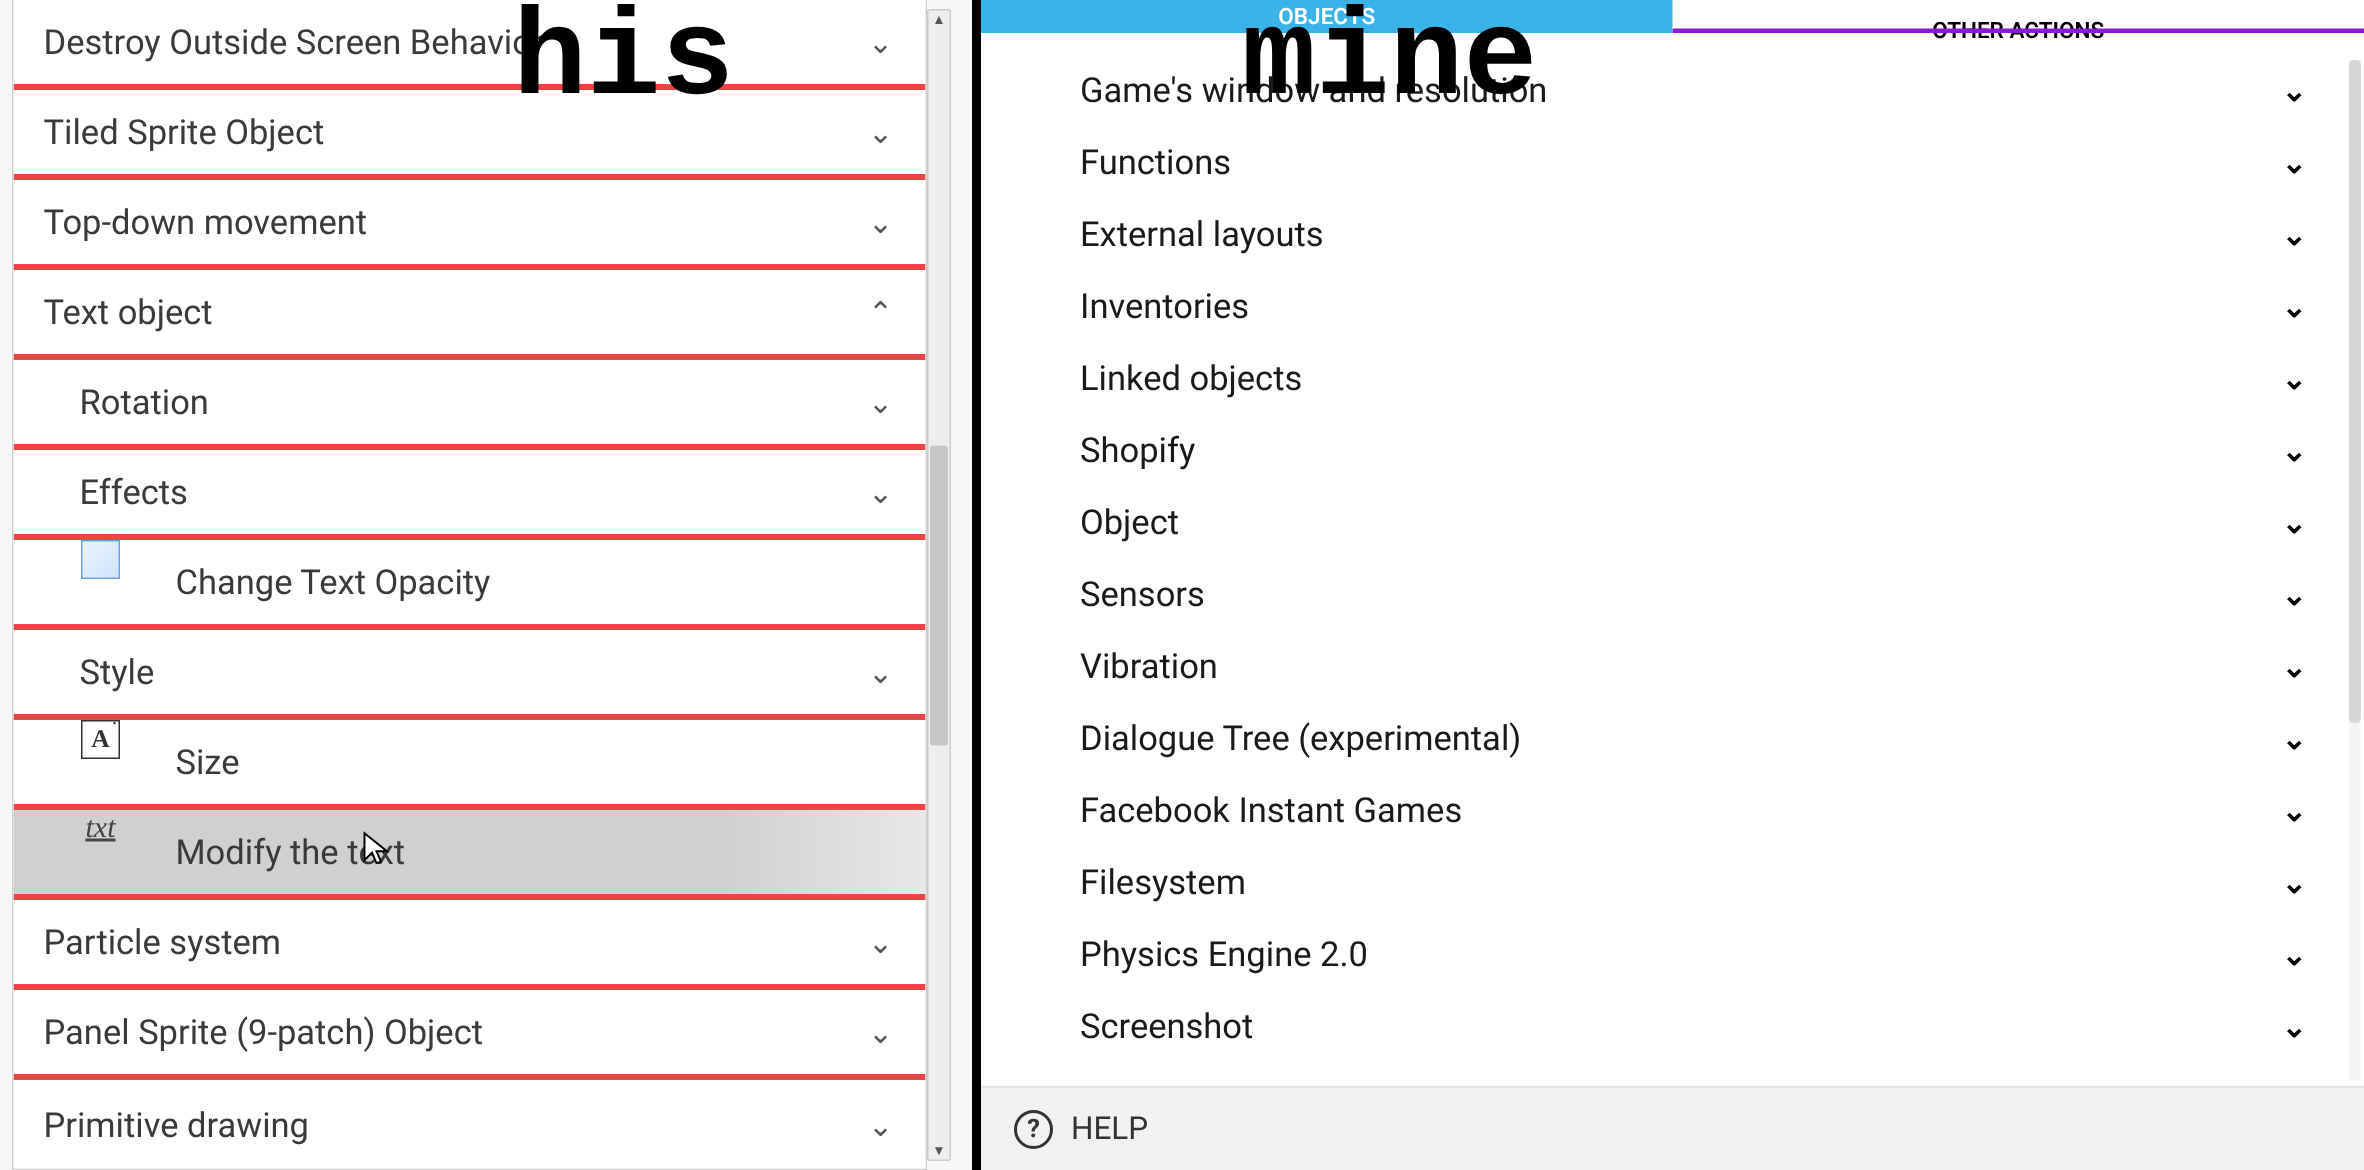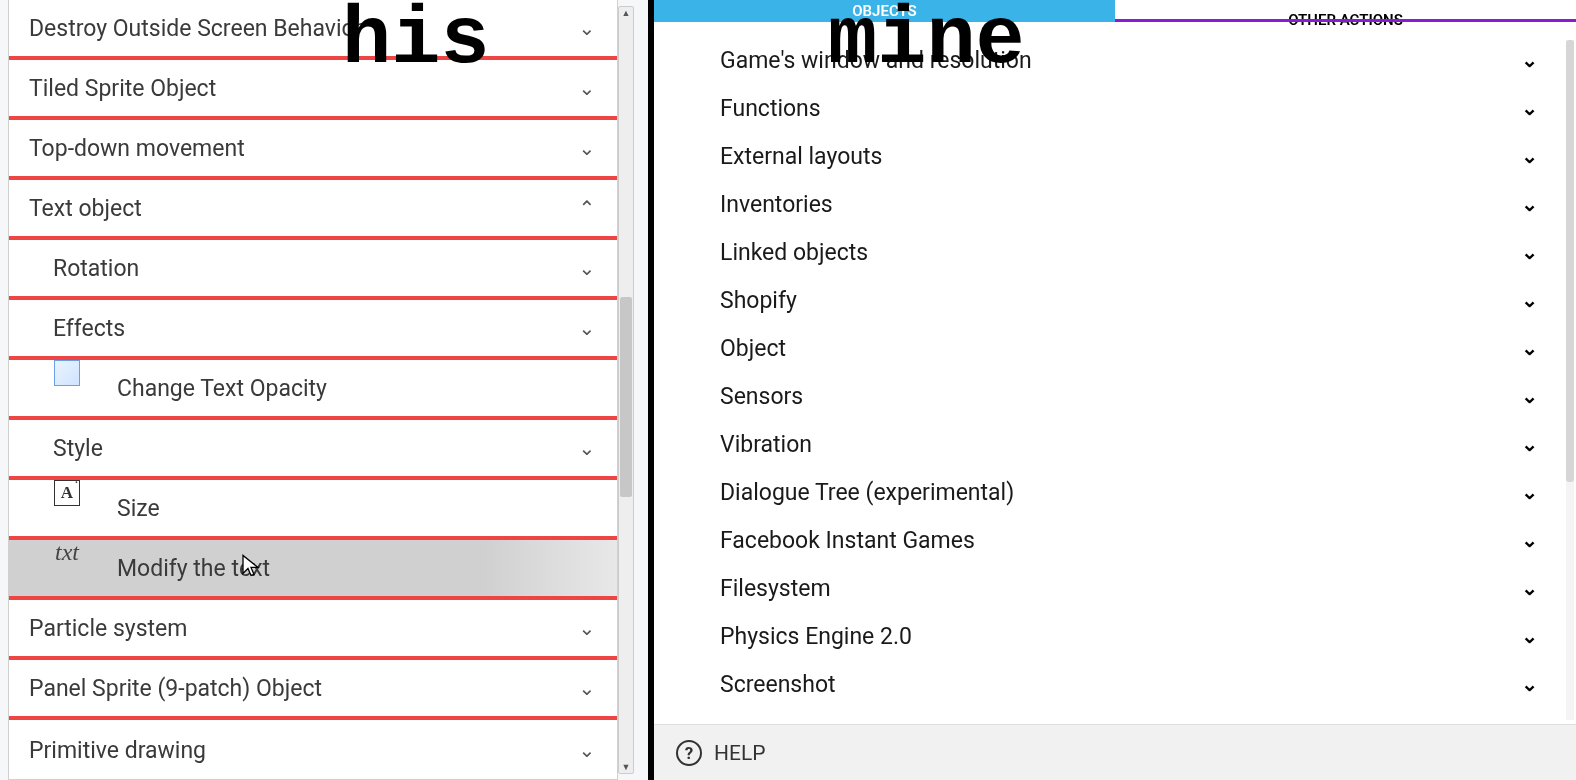--- a/index.html
+++ b/index.html
@@ -156,22 +156,23 @@
   .icon-size::after {
     content: "·";
     position: absolute;
     top: -4px;
     right: 1px;
     font-size: 10px;
   }
   .icon-txt {
     font-family: "Times New Roman", serif;
     font-style: italic;
-    font-size: 24px;
+    font-size: 20px;
     color: #444;
+    text-decoration: underline;
   }
 
   
   .cursor-overlay {
     position: absolute;
     top: 50%;
     left: 232px;
     transform: translateY(-56%);
     pointer-events: none;
   }

